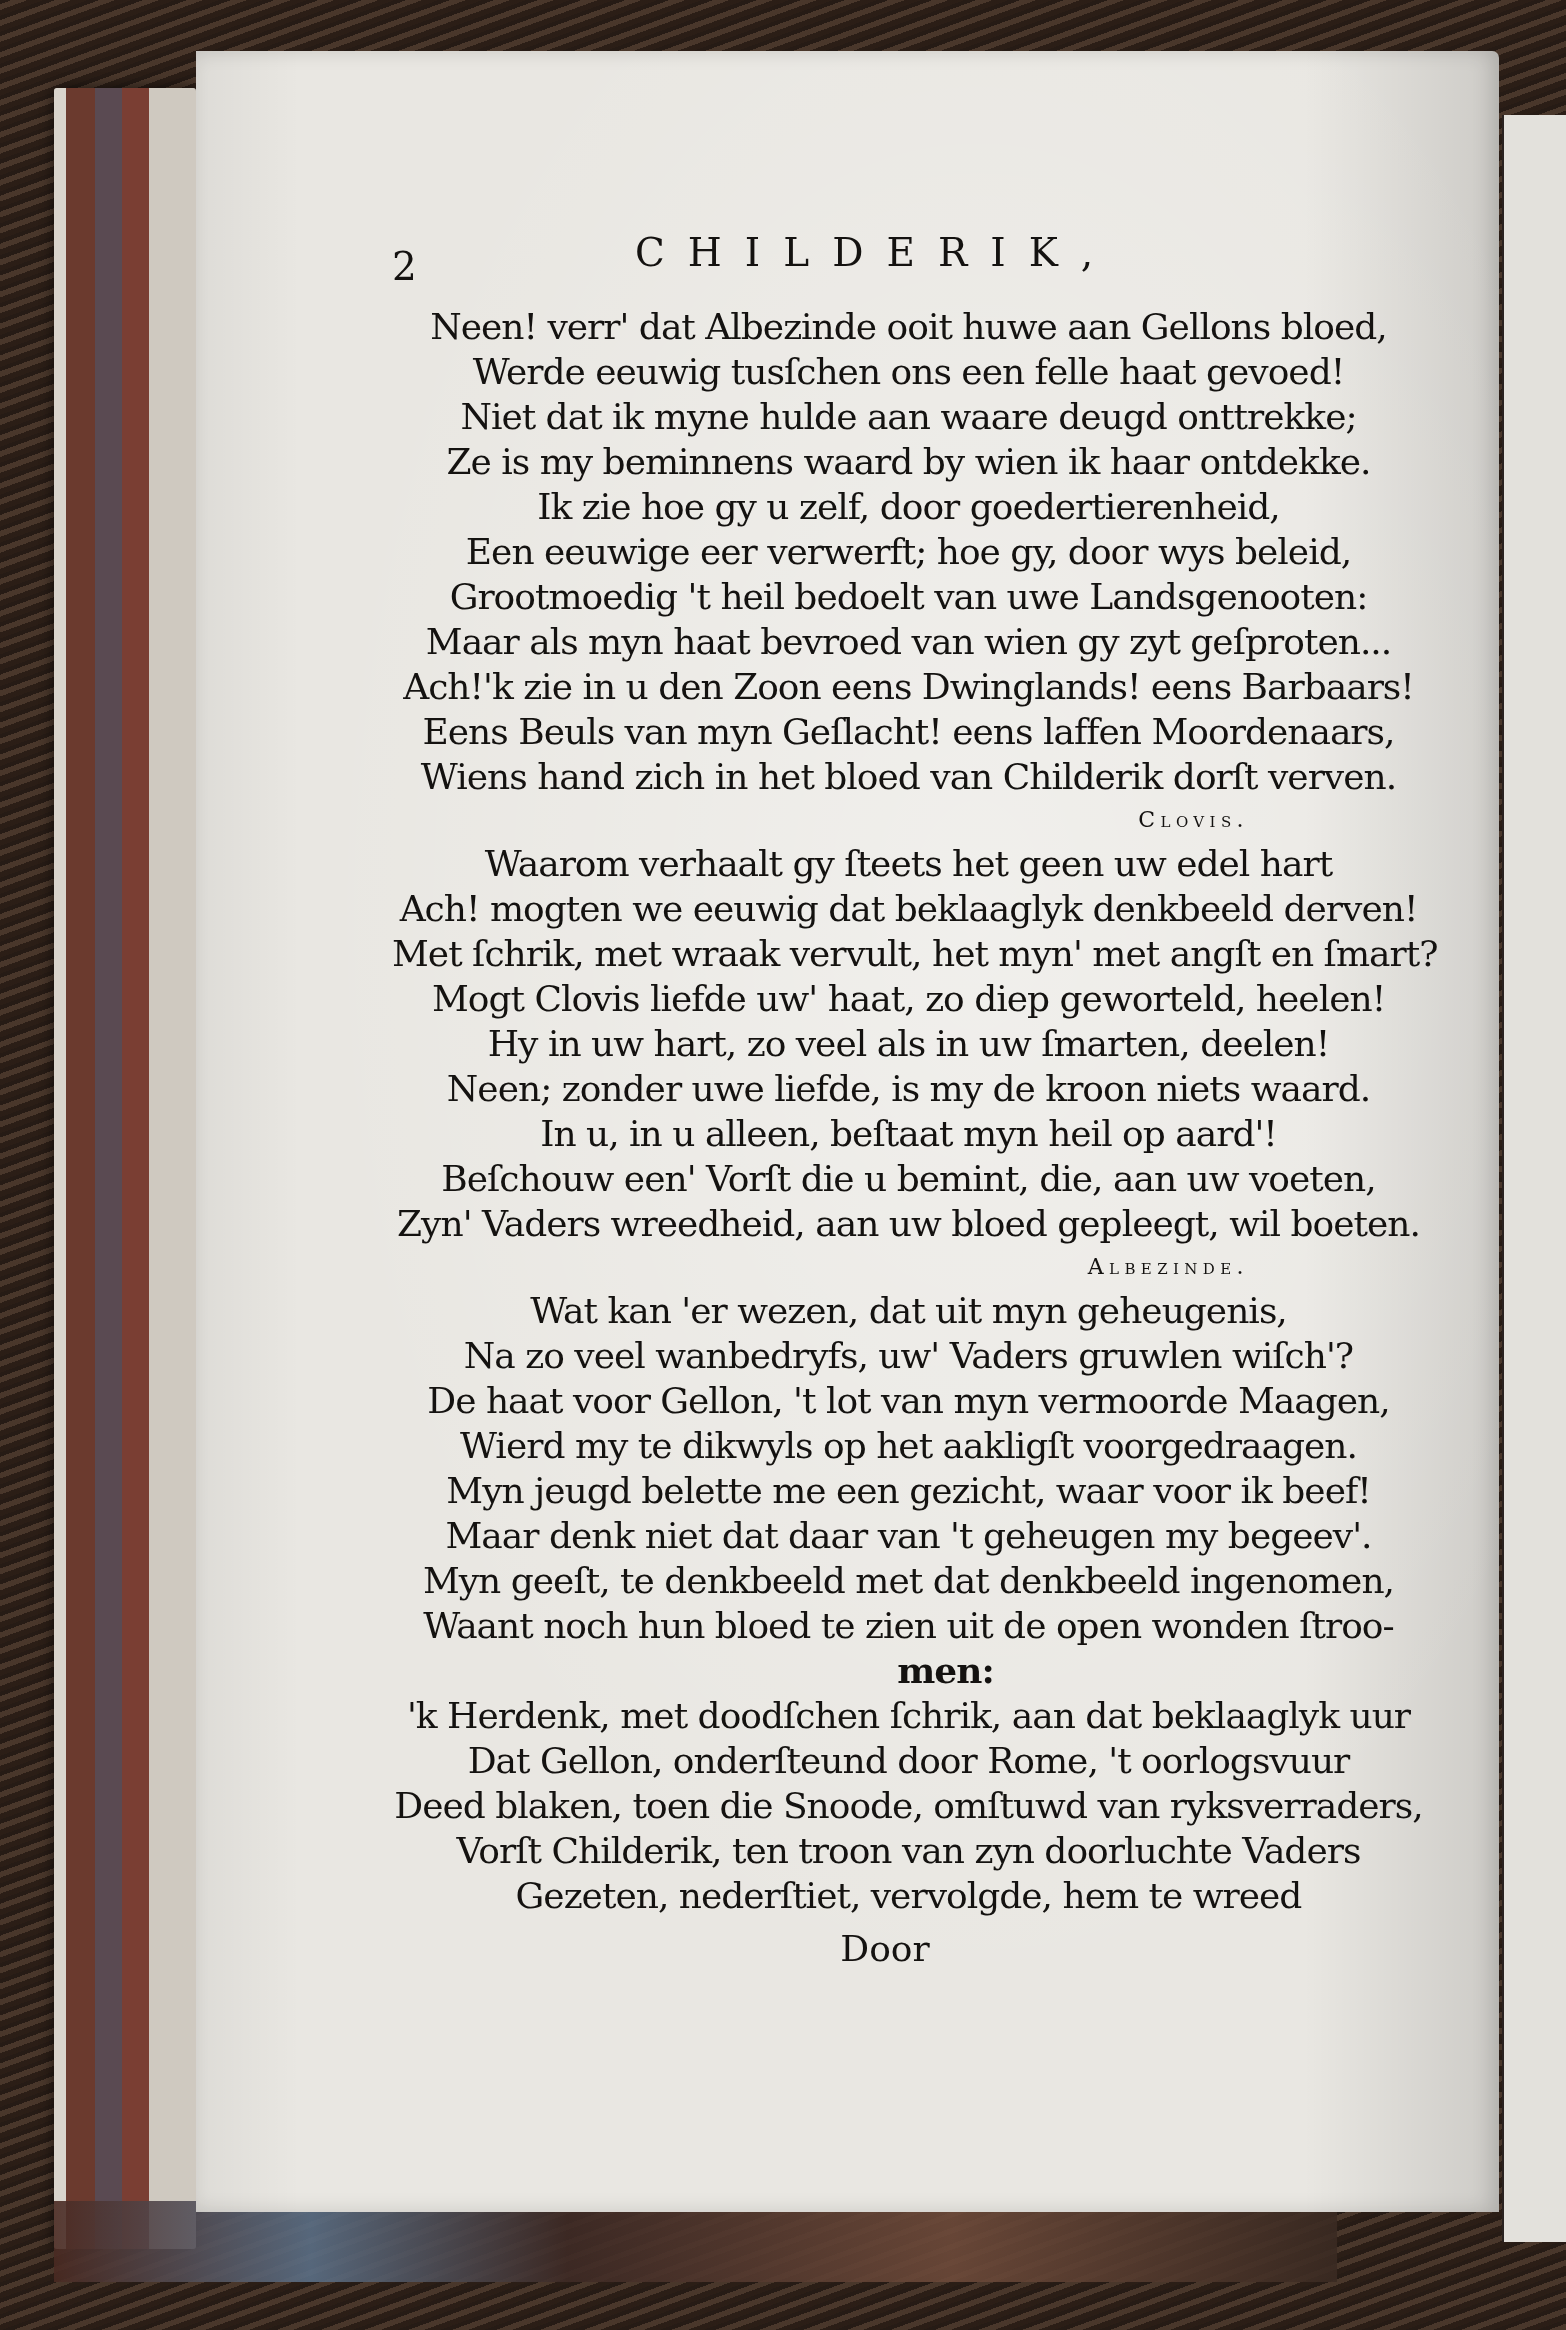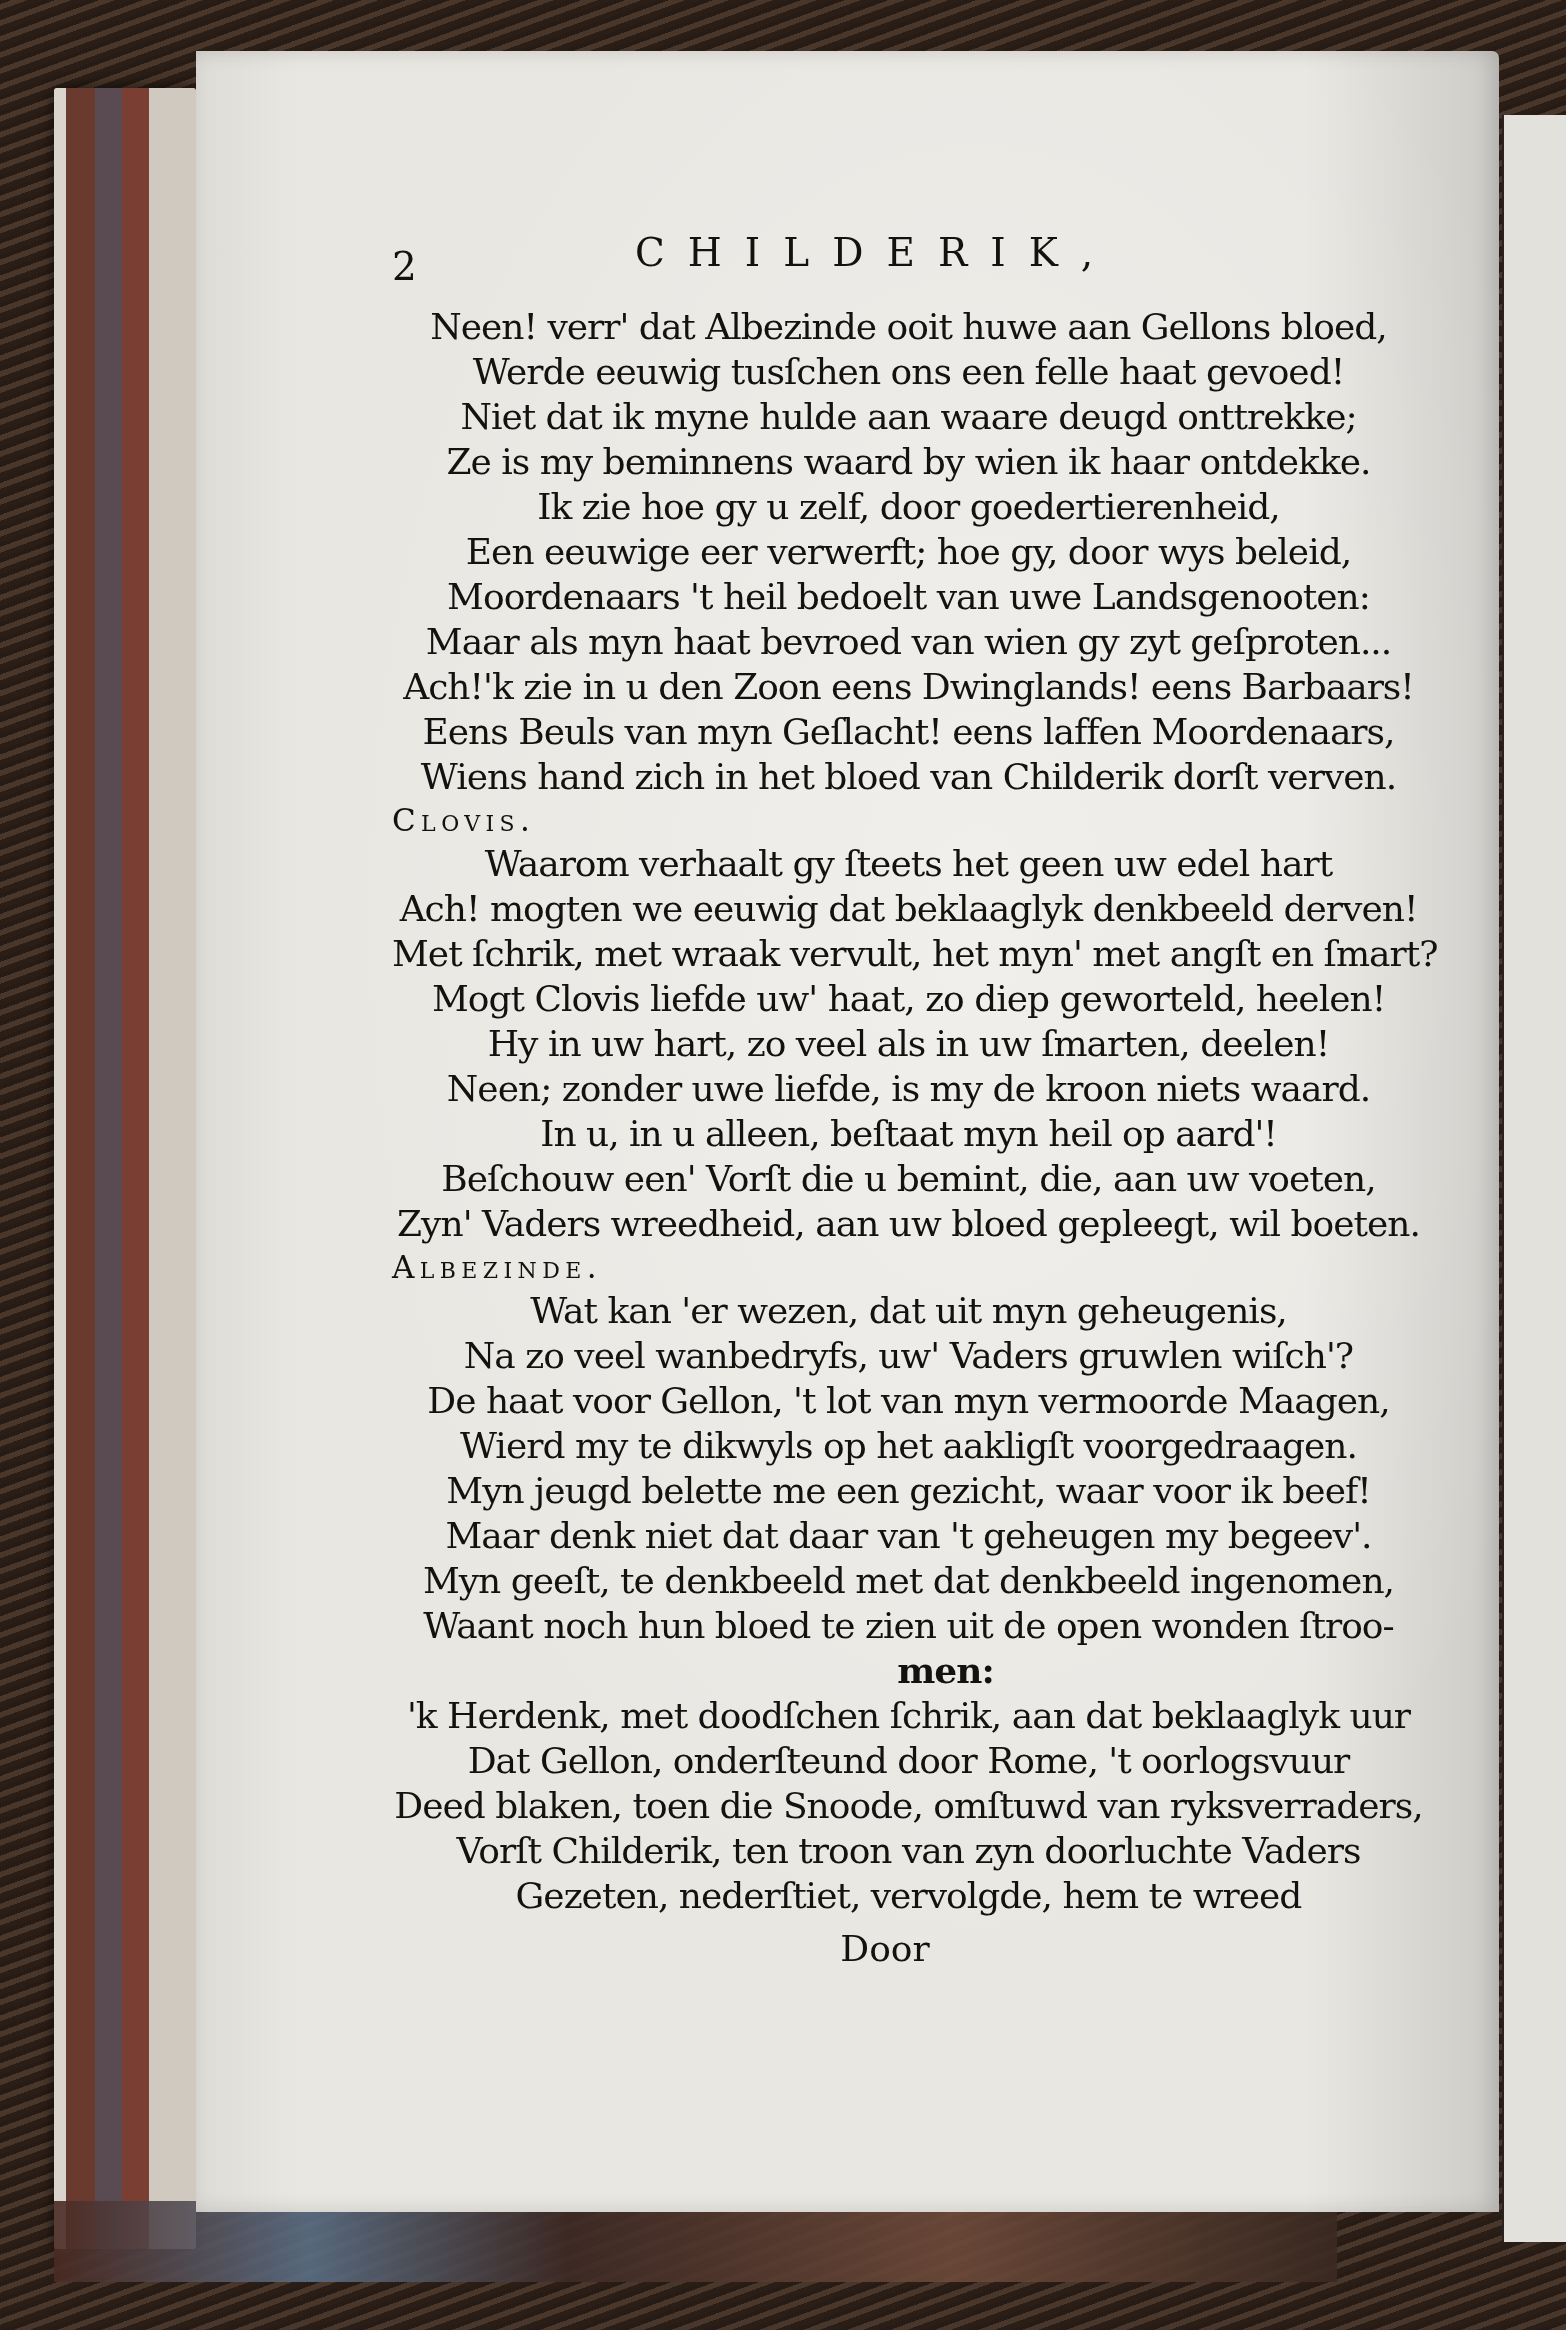--- a/index.html
+++ b/index.html
@@ -48,21 +48,21 @@
     .running-title {
       position: absolute; left: 243px; top: 0; font-size: 39px; letter-spacing: 23px;
     }
     .line {
       font-size: 36px; line-height: 45px; white-space: nowrap;
       letter-spacing: -1px;
       text-align: center;
     }
     .line.indent { padding-left: 74px; font-weight: bold; }
     .speaker {
-      font-size: 31px; line-height: 42px; text-align: left; letter-spacing: 5.4px;
+      font-size: 22px; line-height: 42px; text-align: right; letter-spacing: 5.4px;
       font-variant: small-caps; padding-right: 176px;
     }
     .catchword {
       font-size: 36px; line-height: 61px; text-align: center; padding-right: 47px;
     }
   </style>
 </head>
 <body>
 
 <div class="cover-edge"></div>
@@ -76,21 +76,21 @@
     <span class="running-title">CHILDERIK,</span>
   </div>
 
   <div>
     <div class="line">Neen! verr' dat Albezinde ooit huwe aan Gellons bloed,</div>
     <div class="line">Werde eeuwig tusſchen ons een felle haat gevoed!</div>
     <div class="line">Niet dat ik myne hulde aan waare deugd onttrekke;</div>
     <div class="line">Ze is my beminnens waard by wien ik haar ontdekke.</div>
     <div class="line">Ik zie hoe gy u zelf, door goedertierenheid,</div>
     <div class="line">Een eeuwige eer verwerft; hoe gy, door wys beleid,</div>
-    <div class="line">Moordenaars 't heil bedoelt van uwe Landsgenooten:</div>
+    <div class="line">Grootmoedig 't heil bedoelt van uwe Landsgenooten:</div>
     <div class="line">Maar als myn haat bevroed van wien gy zyt geſproten...</div>
     <div class="line">Ach!'k zie in u den Zoon eens Dwinglands! eens Barbaars!</div>
     <div class="line">Eens Beuls van myn Geſlacht! eens laffen Moordenaars,</div>
     <div class="line">Wiens hand zich in het bloed van Childerik dorſt verven.</div>
   </div>
 
   <div>
     <div class="speaker">Clovis.</div>
     <div class="line">Waarom verhaalt gy ſteets het geen uw edel hart</div>
     <div class="line">Ach! mogten we eeuwig dat beklaaglyk denkbeeld derven!</div>

